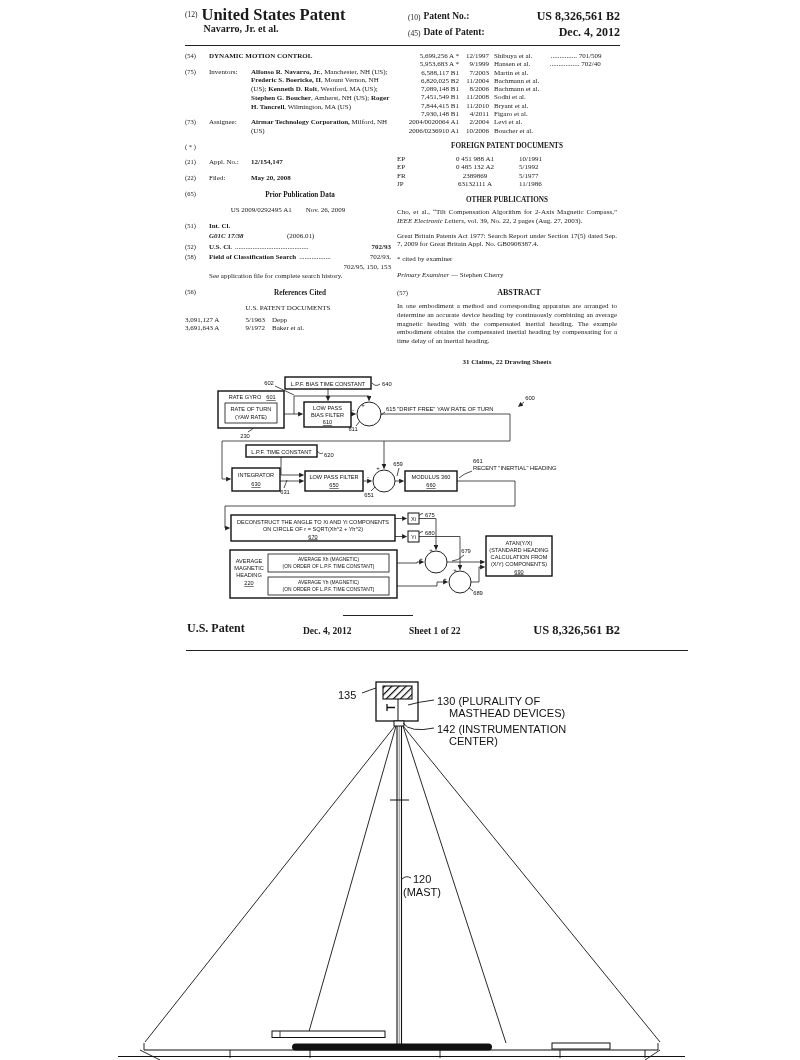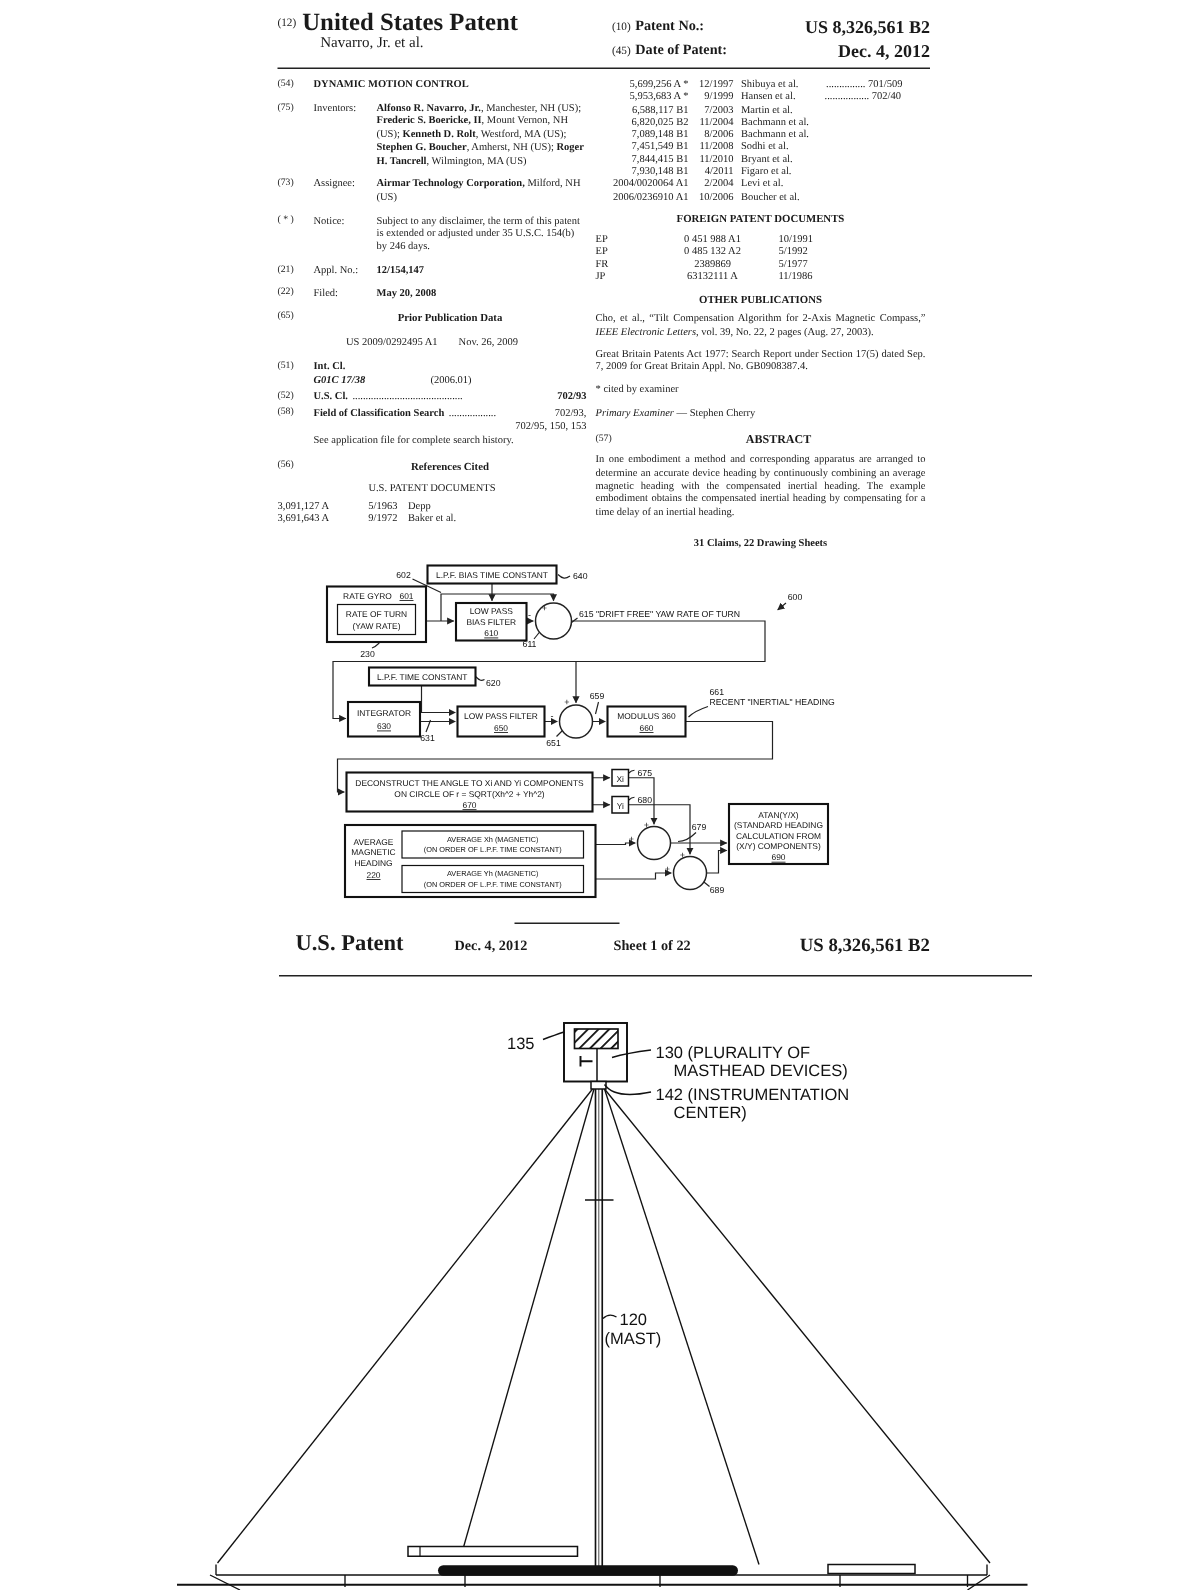--- a/index.html
+++ b/index.html
@@ -4,23 +4,23 @@
 <style>
   html,body{margin:0;padding:0}
   body{width:800px;height:1060px;position:relative;background:#fff;color:#1a1a1a;
        font-family:"Liberation Serif",serif;overflow:hidden}
   
   .p1{position:absolute;left:185px;top:6px;width:435px}
   .p1hdr{display:flex;justify-content:space-between;align-items:flex-start}
   .h-left{display:flex;gap:4px}
   .h-tag{font-size:7.5px;padding-top:4px}
   .h-title{font-size:16.5px;font-weight:bold;line-height:17px}
-  .h-byline{font-size:10px;font-weight:normal;margin-left:12px}
+  .h-byline{font-size:10px;font-weight:bold;margin-left:2px}
   .h-right{width:212px;padding-top:2px}
-  .hr-row{display:flex;align-items:flex-end;line-height:12px}
+  .hr-row{display:flex;align-items:center;line-height:12px}
   .hr-lbl{font-size:9.5px;font-weight:bold;margin-left:3px}
   .hr-val{flex:1;text-align:right;font-size:12px;font-weight:bold}
   .hrule{border-top:1.7px solid #222;margin-top:5px}
   .cols{display:flex;gap:6px;padding-top:6px;font-size:7px;line-height:8.7px}
   .lcol{width:206px}
   .rcol{width:220px}
   .entry{display:flex;margin-bottom:7px}
   .etag{width:24px;flex:none;font-size:6.5px}
   .ebody{flex:1;display:flex}
   .elbl{width:42px;flex:none}
@@ -55,21 +55,21 @@
   .fig{position:absolute;left:100px;top:652px;width:600px;height:408px}
   svg text{font-family:"Liberation Sans",sans-serif;fill:#111}
   .dt{font-size:5.6px}
   .dt2{font-size:4.9px}
   .dc{font-size:5.8px}
   .du{text-decoration:underline}
   .sg{font-size:6px}
   .ft{font-size:11px}
   
   .sheet{position:absolute;left:185px;top:616px;width:435px;height:34px}
-  .sh-title{position:absolute;left:12px;top:5px;font-size:15px;font-weight:bold}
+  .sh-title{position:absolute;left:2px;top:5px;font-size:12px;font-weight:bold}
   .sh-date{position:absolute;left:118px;top:10px;font-size:9.5px;font-weight:bold}
   .sh-num{position:absolute;left:224px;top:10px;font-size:9.5px;font-weight:bold}
   .sh-pat{position:absolute;right:0;top:7px;font-size:12.5px;font-weight:bold}
   .line{position:absolute;background:#222}
 </style>
 </head>
 <body>
 
 <div class="p1">
   <div class="p1hdr">
@@ -116,24 +116,20 @@
       <div class="entry">
           <span class="etag">(73)</span>
         <div class="ebody">
             <span class="elbl">Assignee:</span>
           <span class="etxt"><b>Airmar Technology Corporation,</b> <span>Milford, NH (US)</span></span>
           </div>
         </div>
 
       <div class="entry">
           <span class="etag">( * )</span>
-        <div class="ebody">
-            <span class="elbl">Notice:</span>
-          <span class="etxt">Subject to any disclaimer, the term of this patent is extended or adjusted under 35 U.S.C. 154(b) by 246 days.</span>
-          </div>
         </div>
 
       <div class="entry">
           <span class="etag">(21)</span>
         <div class="ebody">
             <span class="elbl">Appl. No.:</span>
           <span class="etxt b">12/154,147</span>
           </div>
         </div>
 

